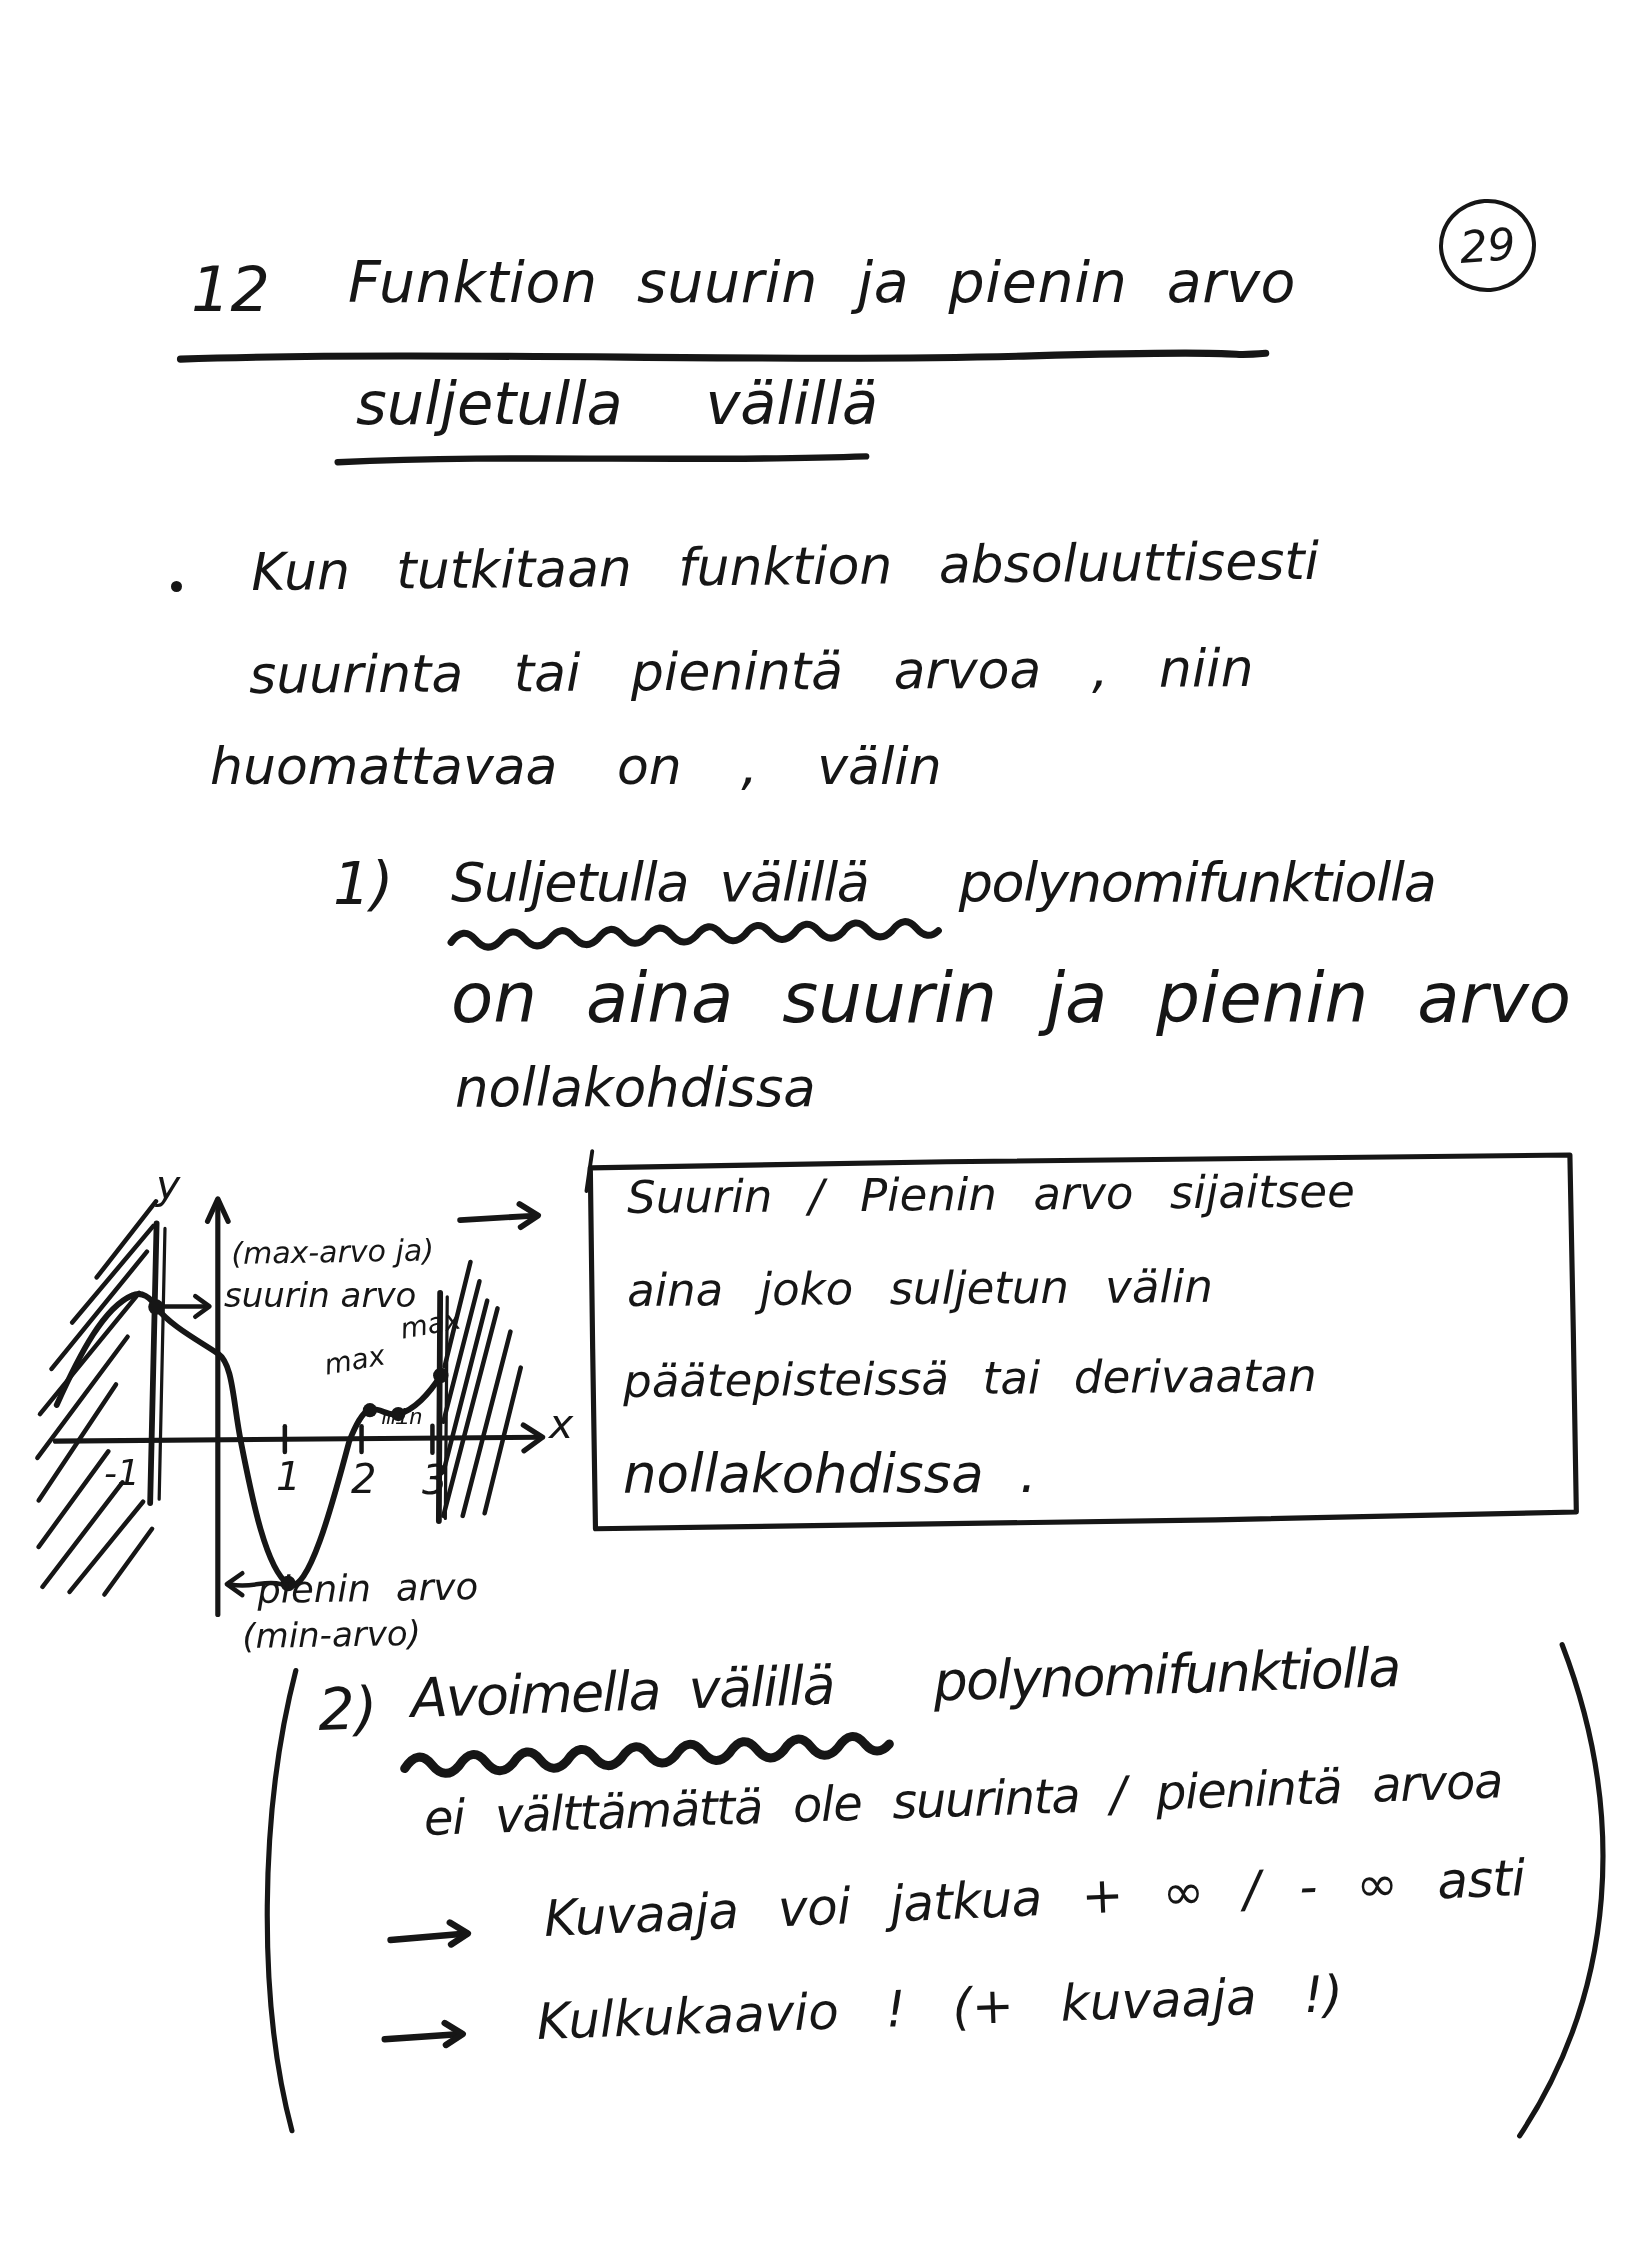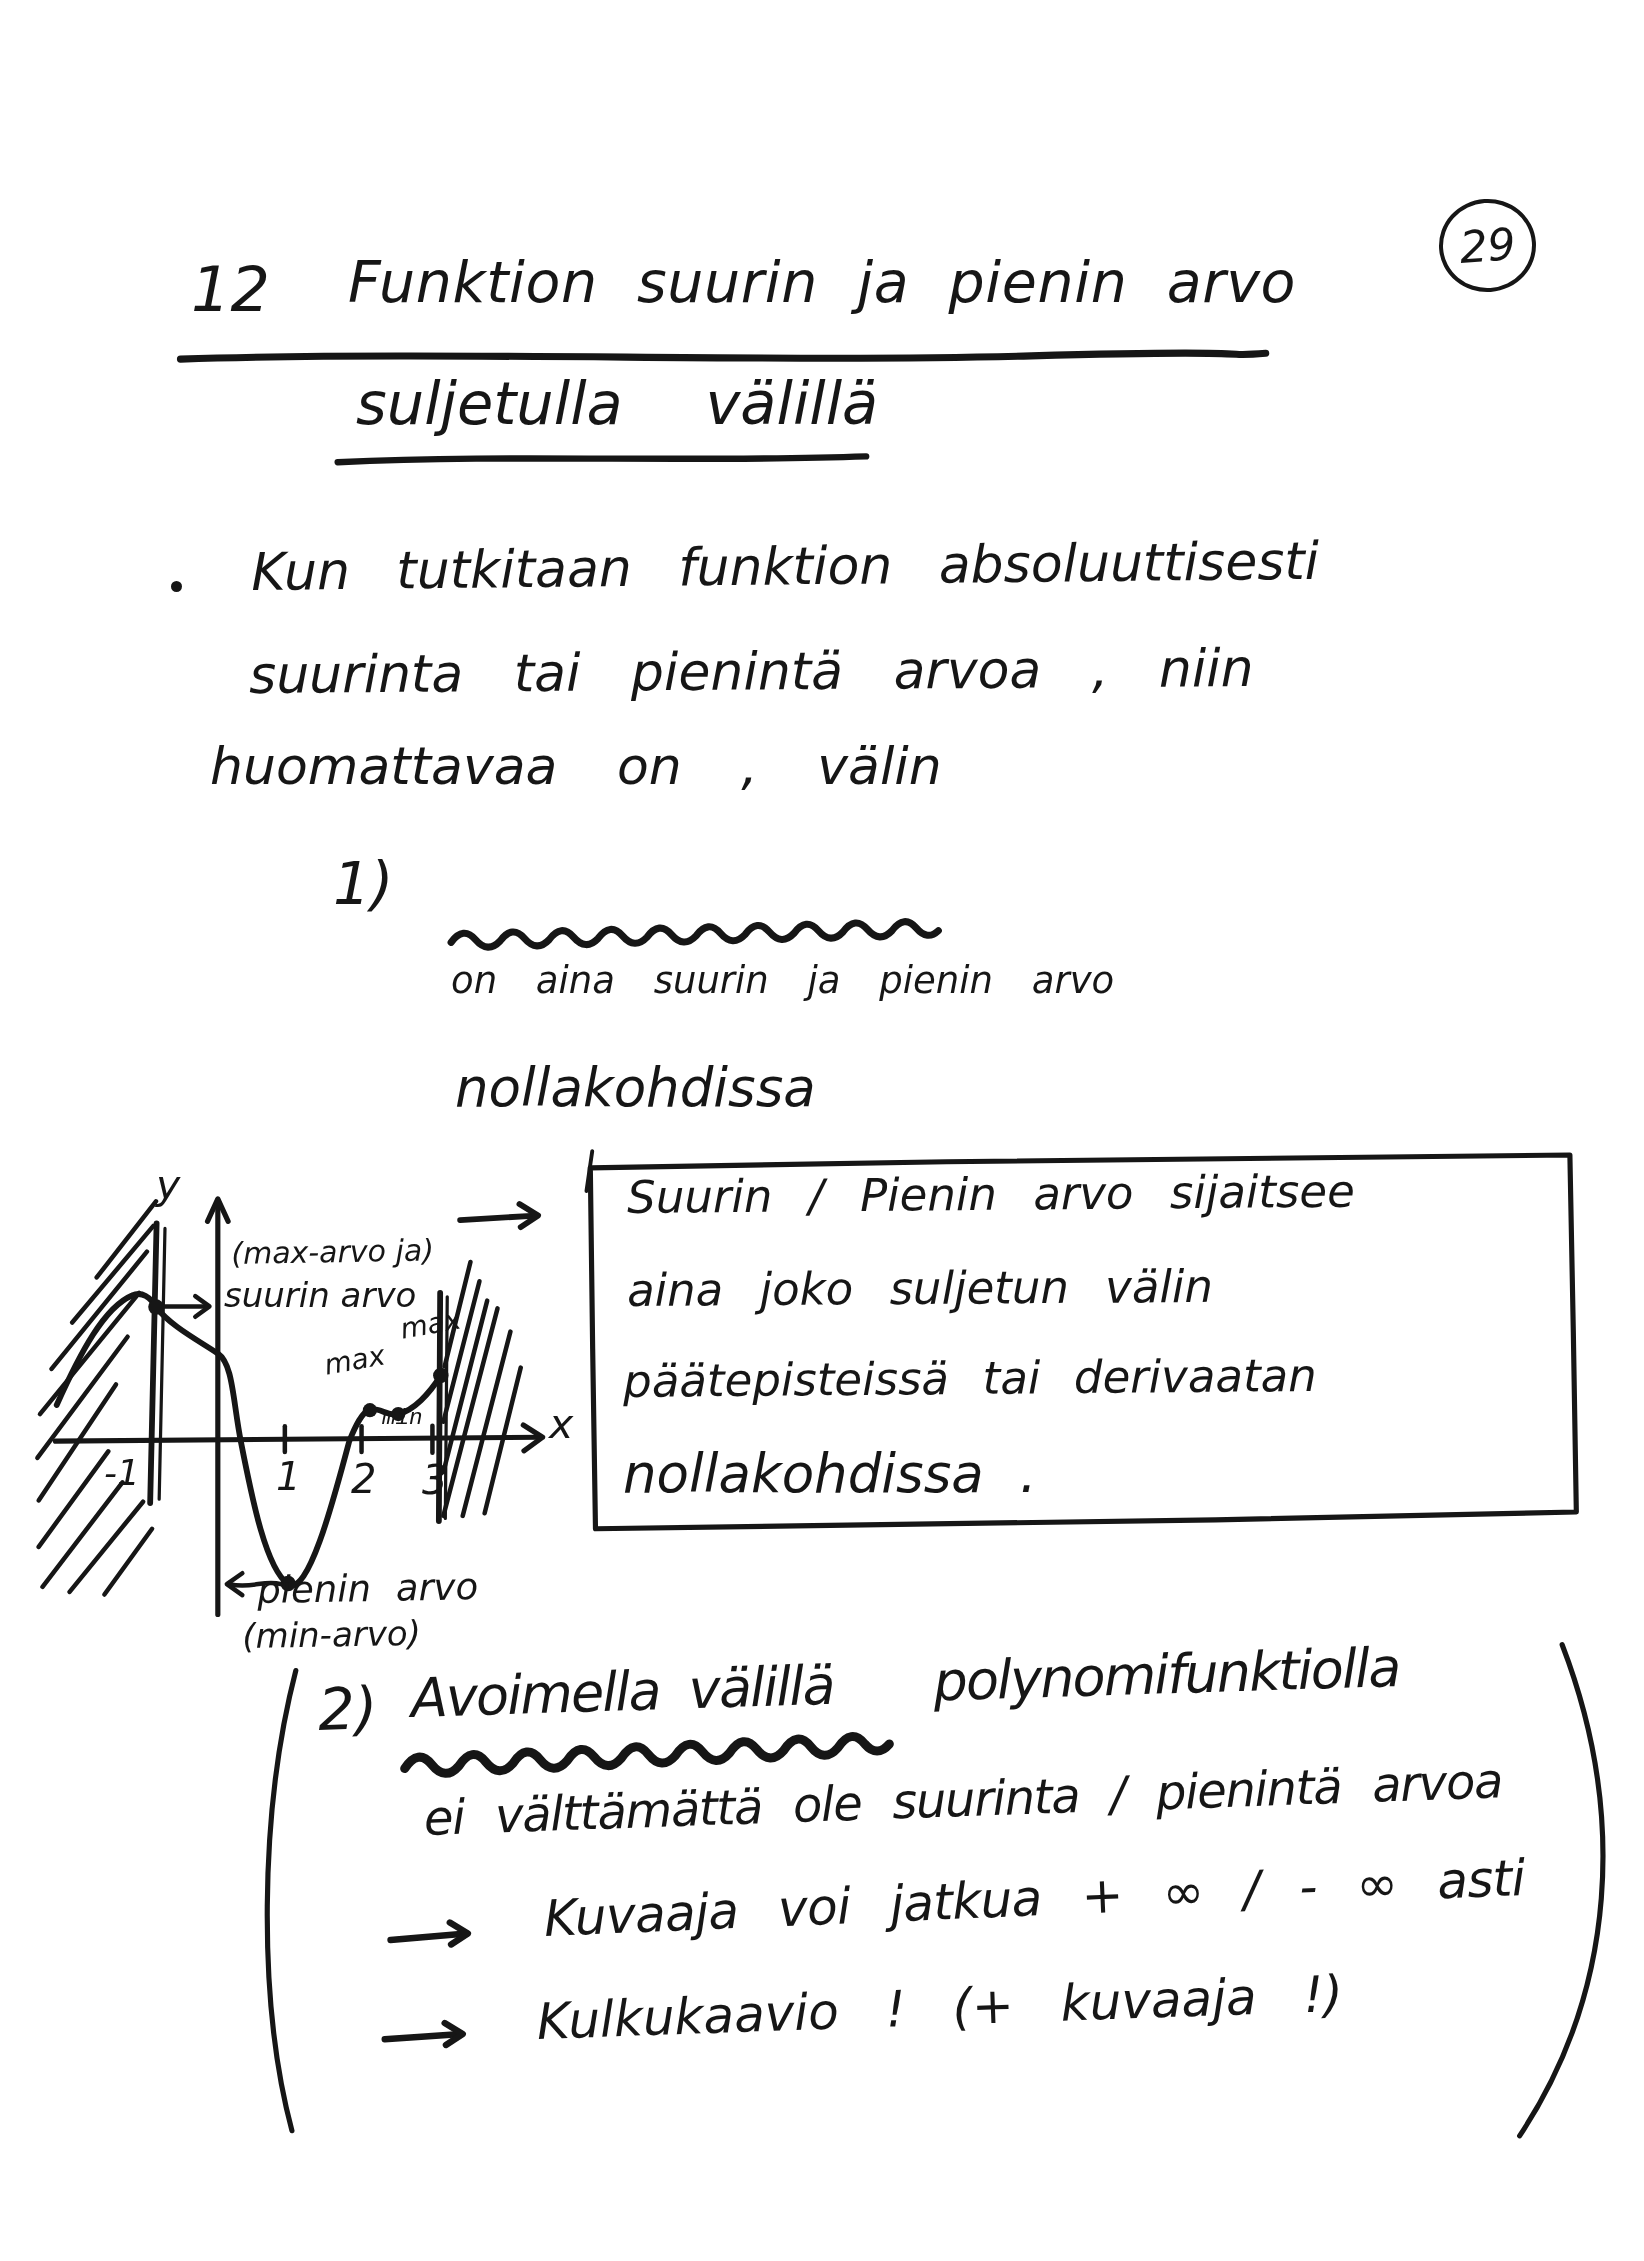--- a/index.html
+++ b/index.html
@@ -17,21 +17,21 @@
   
   .t-title1{left:348px;top:253px;font-size:57px;letter-spacing:0.6px;word-spacing:20.6px;}
   .t-num{left:191px;top:257px;font-size:62px;text-align:right;}
   .t-title2{left:356px;top:373px;font-size:59px;word-spacing:64px;}
   .t-intro1{left:251px;top:545px;font-size:52px;word-spacing:30px;transform:rotate(-0.6deg);}
   .t-intro2{left:249px;top:648px;font-size:52px;word-spacing:34px;transform:rotate(-0.4deg);}
   .t-intro3{left:210px;top:739px;font-size:52px;word-spacing:43px;}
   .t-i1m{left:333px;top:853px;font-size:59px;}
   .t-i1l1{left:451px;top:855px;font-size:54px;letter-spacing:-1.3px;word-spacing:15.5px;}
   .t-i1l1 .gap{margin-right:90px;}
-  .t-i1l2{left:451px;top:962px;font-size:37px;word-spacing:27px;text-align:center;}
+  .t-i1l2{left:451px;top:962px;font-size:69px;word-spacing:27px;text-align:center;}
   .t-i1l3{left:455px;top:1060px;font-size:53px;}
   .t-ylab{left:156px;top:1164px;font-size:41px;}
   .t-xlab{left:549px;top:1403px;font-size:41px;}
   .t-maxnote1{left:231px;top:1238px;font-size:30px;transform:rotate(-1deg);}
   .t-maxnote2{left:224px;top:1270px;font-size:34px;margin-top:8px;}
   .t-lmax1{left:322px;top:1351px;font-size:28px;transform:rotate(-10deg);}
   .t-lmax2{left:398px;top:1315px;font-size:28px;transform:rotate(-10deg);}
   .t-lmin{left:382px;top:1407px;font-size:22.6px;font-family:Liberation Mono, monospace;}
   .t-tick1{left:276px;top:1457px;font-size:39px;}
   .t-tick2{left:351px;top:1458px;font-size:40px;}
@@ -142,20 +142,23 @@
   <div class="hw t-num">12</div>
   <div class="hw t-title1">Funktion suurin ja pienin arvo</div>
   <div class="hw t-title2">suljetulla välillä</div>
 
   <div class="bullet-dot"></div>
   <div class="hw t-intro1">Kun tutkitaan funktion absoluuttisesti</div>
   <div class="hw t-intro2">suurinta tai pienintä arvoa , niin</div>
   <div class="hw t-intro3">huomattavaa on , välin</div>
 
   <div class="hw t-i1m">1)</div>
+  <div class="hw t-i1l1">
+    <span class="gap">Suljetulla välillä</span><span>polynomifunktiolla</span>
+  </div>
   <div class="hw t-i1l2">on aina suurin ja pienin arvo</div>
   <div class="hw t-i1l3">nollakohdissa</div>
 
   <div class="hw t-ylab">y</div>
   <div class="hw t-xlab">x</div>
   <div class="hw t-maxnote1">(max-arvo ja)</div>
   <div class="hw t-maxnote2">suurin arvo</div>
   <div class="hw t-lmax1">max</div>
   <div class="hw t-lmax2">max</div>
   <div class="hw t-lmin">min</div>

